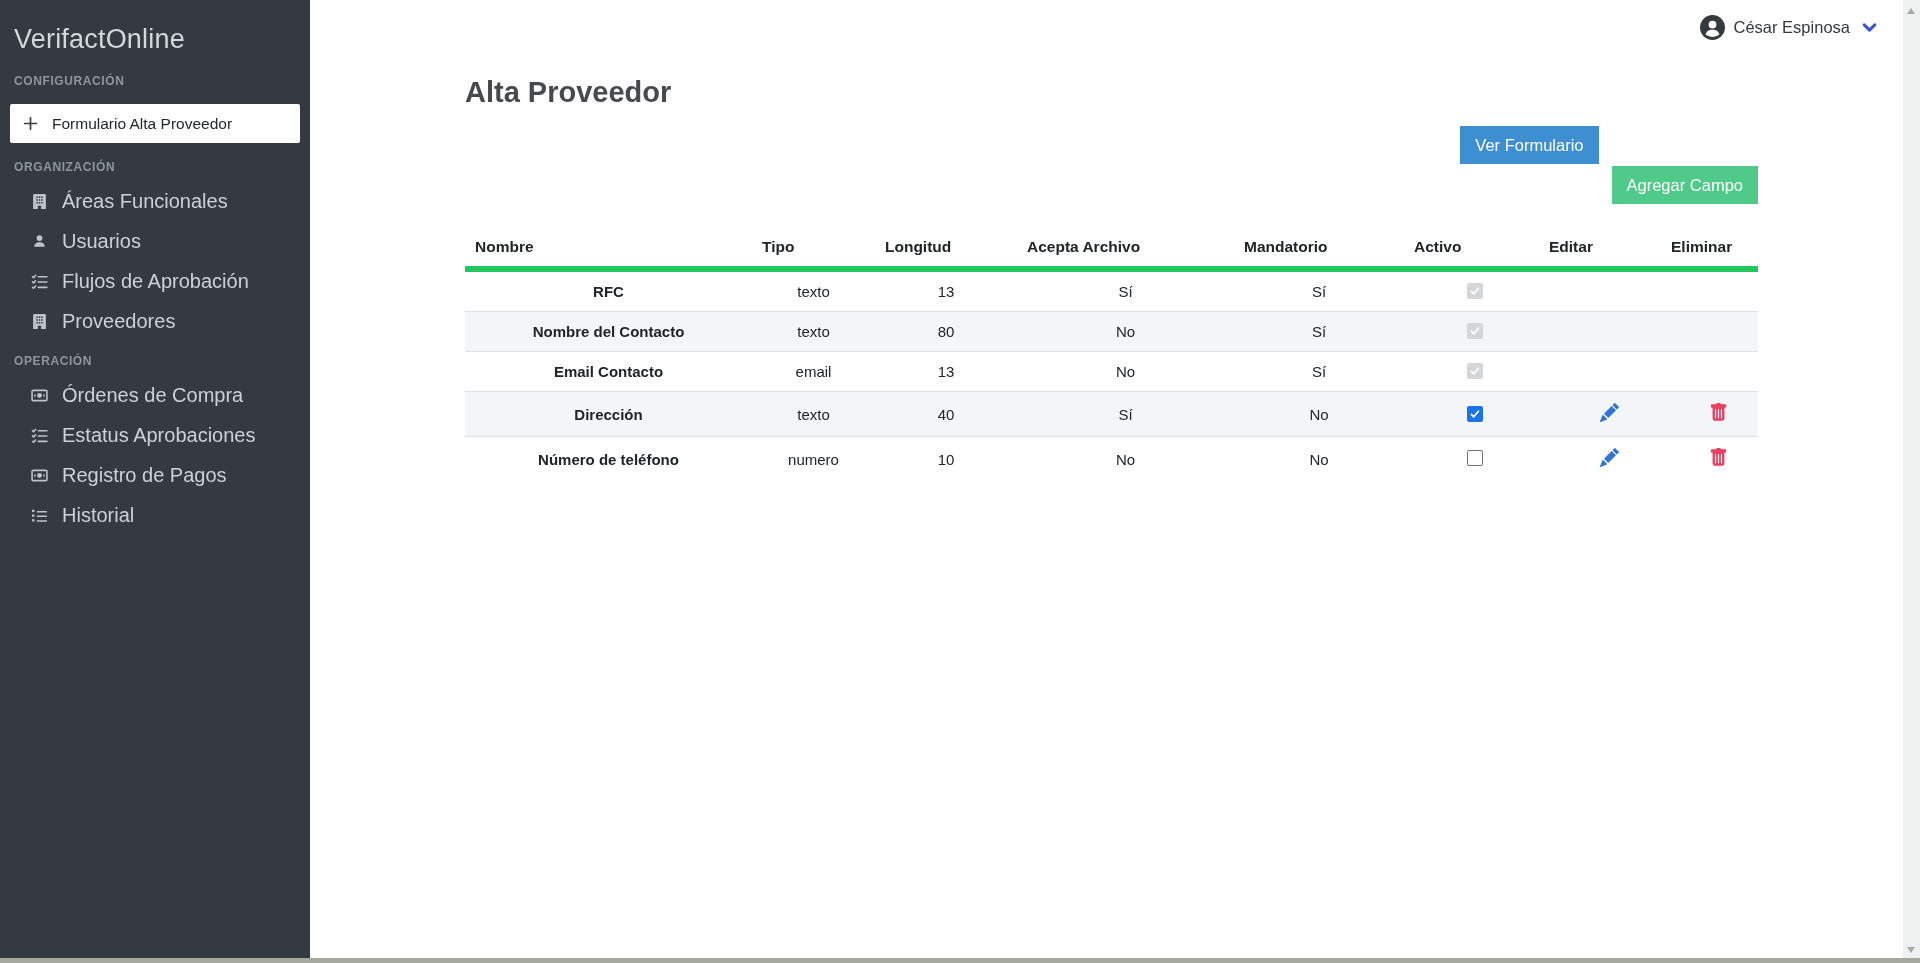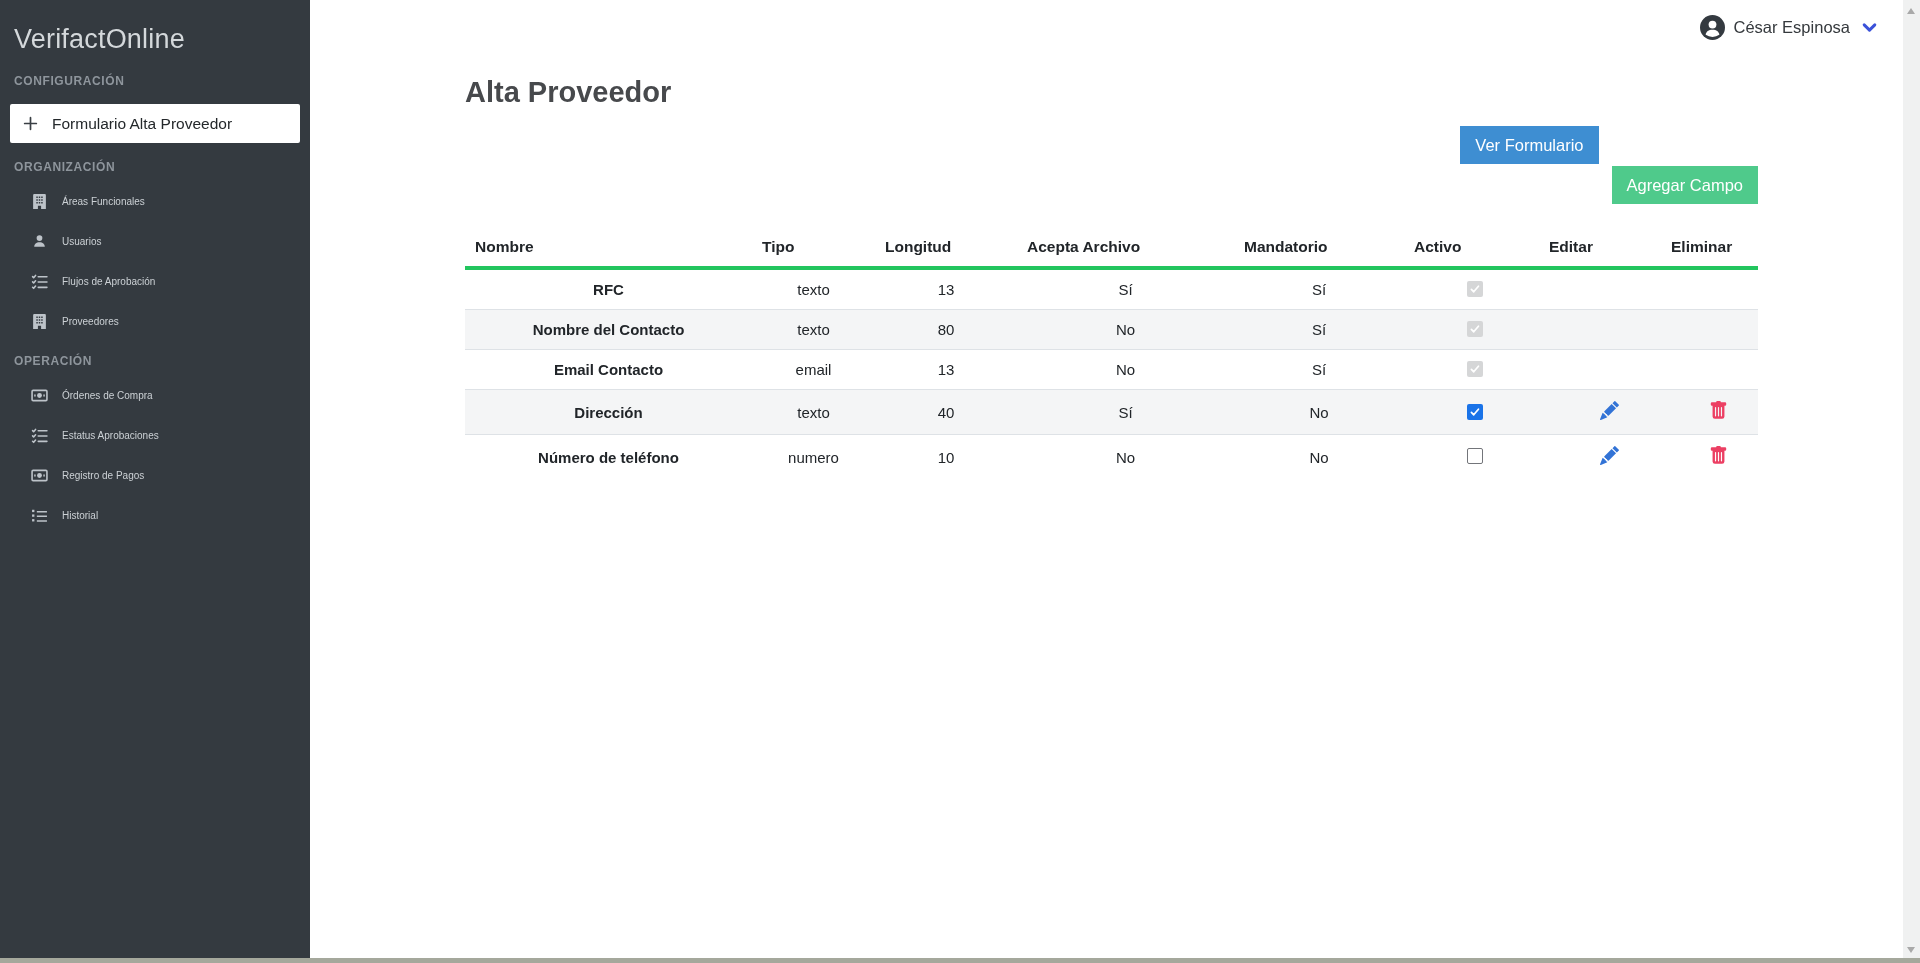--- a/index.html
+++ b/index.html
@@ -11,21 +11,21 @@
   .sidebar { width:310px; min-width:310px; background:#343a40; height:100%; padding-top:10px; }
   .brand { color:#d4d8db; font-size:27px; padding:14px 14px 6px 14px; letter-spacing:.2px; }
   .section-label { color:#8e959c; font-size:12px; font-weight:bold; letter-spacing:.6px;
     padding:13px 14px 7px 14px; }
   .side-active { background:#fff; margin:9px 10px 4px 10px; height:39px; border-radius:2px;
     display:flex; align-items:center; gap:13px; padding:0 12px; cursor:pointer; }
   .side-active .plus { width:17px; height:17px; color:#3a3f44; display:flex; }
   .side-active .lbl { color:#24282b; font-size:15.5px; }
   .side-item { height:40px; display:flex; align-items:center; gap:14px; padding:0 14px 0 31px; cursor:pointer; }
   .side-item .side-icon { width:17px; height:17px; color:#bdc3c9; display:flex; }
-  .side-item .side-label { color:#ccd1d5; font-size:10px; }
+  .side-item .side-label { color:#ccd1d5; font-size:20px; }
   .side-icon svg, .plus svg { width:100%; height:100%; }
 
   
   .content { flex:1; position:relative; background:#fff; }
   .topbar { height:54px; display:flex; justify-content:flex-end; align-items:center; padding-right:42px; }
   .user-menu { display:flex; align-items:center; gap:9px; cursor:pointer; }
   .avatar { width:25px; height:25px; display:flex; }
   .user-name { font-size:16.5px; color:#35393d; }
   .chev { width:17px; height:17px; display:flex; margin-left:2px; }
 
@@ -35,21 +35,21 @@
   .btn-row { display:flex; justify-content:flex-end; gap:13px; margin-top:17px; }
   .btn { height:38px; border:none; border-radius:0; padding:0 15px; font-size:16.5px; color:#fff;
     display:flex; align-items:center; cursor:pointer;
     font-family:"Liberation Sans","DejaVu Sans",sans-serif; }
   .btn-primary { background:#3e8ed2; }
   .btn-success { background:#4fca8b;margin-top:40px; }
 
   
   table.fields { width:100%; margin-top:30px; border-collapse:collapse; }
   table.fields th { text-align:left; font-size:15.5px; color:#212529; font-weight:bold;
-    padding:4px 10px 10px 10px; border-bottom:4px solid #22c55e; }
+    padding:4px 10px 10px 10px; border-bottom:6px solid #22c55e; }
   table.fields td { font-size:15px; color:#212529; padding:11px 10px; vertical-align:middle; }
   table.fields tbody tr { border-top:1px solid #dee2e6;text-align:center; }
   table.fields tbody tr:nth-child(even) { background:#f4f5f6; }
   td.name-cell { font-weight:bold; }
 
   .cbx { width:16px; height:16px; display:inline-flex; align-items:center; justify-content:center;
     border-radius:2px; margin-left:6px; }
   .cbx svg { width:12px; height:12px; }
   .cbx-disabled { background:#d5d6d7; }
   .cbx-checked { background:#1a73e8; cursor:pointer; }

